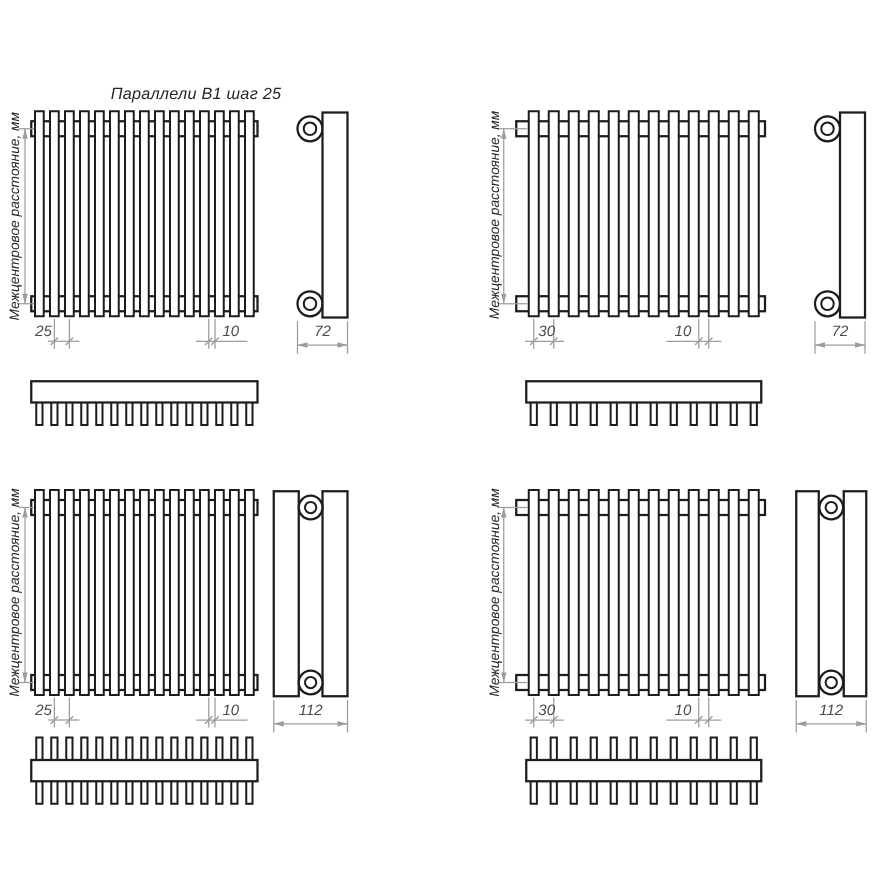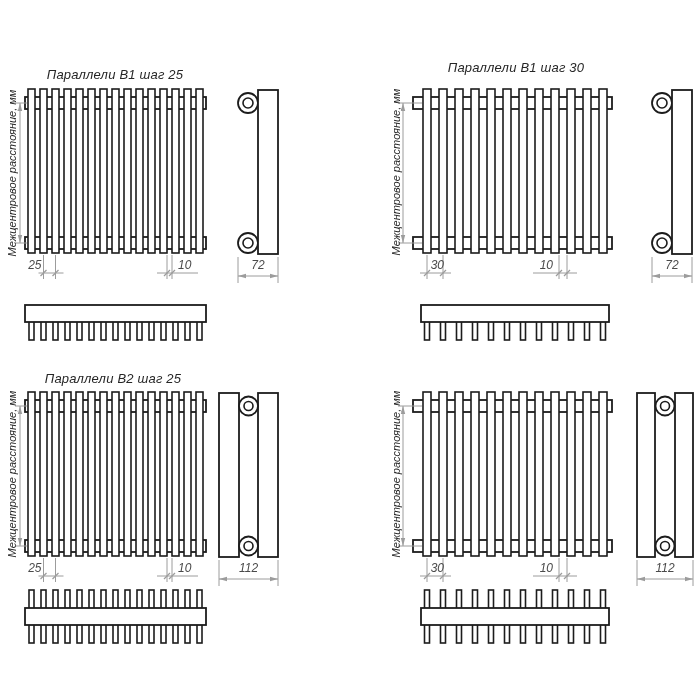--- a/index.html
+++ b/index.html
@@ -1,19 +1,19 @@
 <!DOCTYPE html>
 <html><head>
 <meta charset="utf-8">
 <style>
   html,body{margin:0;padding:0;background:#ffffff;}
   .canvas{position:relative;width:700px;height:700px;background:#ffffff;
           font-family:"Liberation Sans",sans-serif;overflow:hidden;}
   .canvas svg{position:absolute;left:0;top:0;}
-  .vtitle{position:absolute;width:220px;text-align:center;
+  .vtitle{position:absolute;width:220px;text-align:right;
           font:italic 13px "Liberation Sans",sans-serif;color:#262626;
           letter-spacing:.2px;white-space:nowrap;}
   .rot{position:absolute;width:168px;height:14px;text-align:center;
        font:italic 11px "Liberation Sans",sans-serif;color:#262626;
        transform:rotate(-90deg);transform-origin:50% 50%;white-space:nowrap;}
   .dimtxt{font:italic 12px "Liberation Sans",sans-serif;}
 </style>
 </head>
 <body>
 
@@ -316,20 +316,18 @@
           <line x1="693" y1="560" x2="693" y2="586" stroke="#9c9c9c" stroke-width="1"></line>
           <line x1="637" y1="579" x2="693" y2="579" stroke="#9c9c9c" stroke-width="1"></line>
           <polygon points="637,579 645,576.8 645,581.2" fill="#9c9c9c"></polygon>
           <polygon points="693,579 685,576.8 685,581.2" fill="#9c9c9c"></polygon>
           <text x="665" y="572" text-anchor="middle" fill="#4a4a4a" class="dimtxt">112</text>
         </g>
       </g>
     </svg>
 
   <div class="vtitle" style="left:5px;top:67px">Параллели В1 шаг 25</div>
-  <div class="vtitle" style="left:406px;top:60px">Параллели В1 шаг 30</div>
-  <div class="vtitle" style="left:3px;top:371px">Параллели В2 шаг 25</div>
 
   <div class="rot" style="left:-71px;top:166px">Межцентровое расстояние, мм</div>
   <div class="rot" style="left:313px;top:165px">Межцентровое расстояние, мм</div>
   <div class="rot" style="left:-71px;top:467px">Межцентровое расстояние, мм</div>
   <div class="rot" style="left:313px;top:467px">Межцентровое расстояние, мм</div>
 </div>
 
 </body></html>

